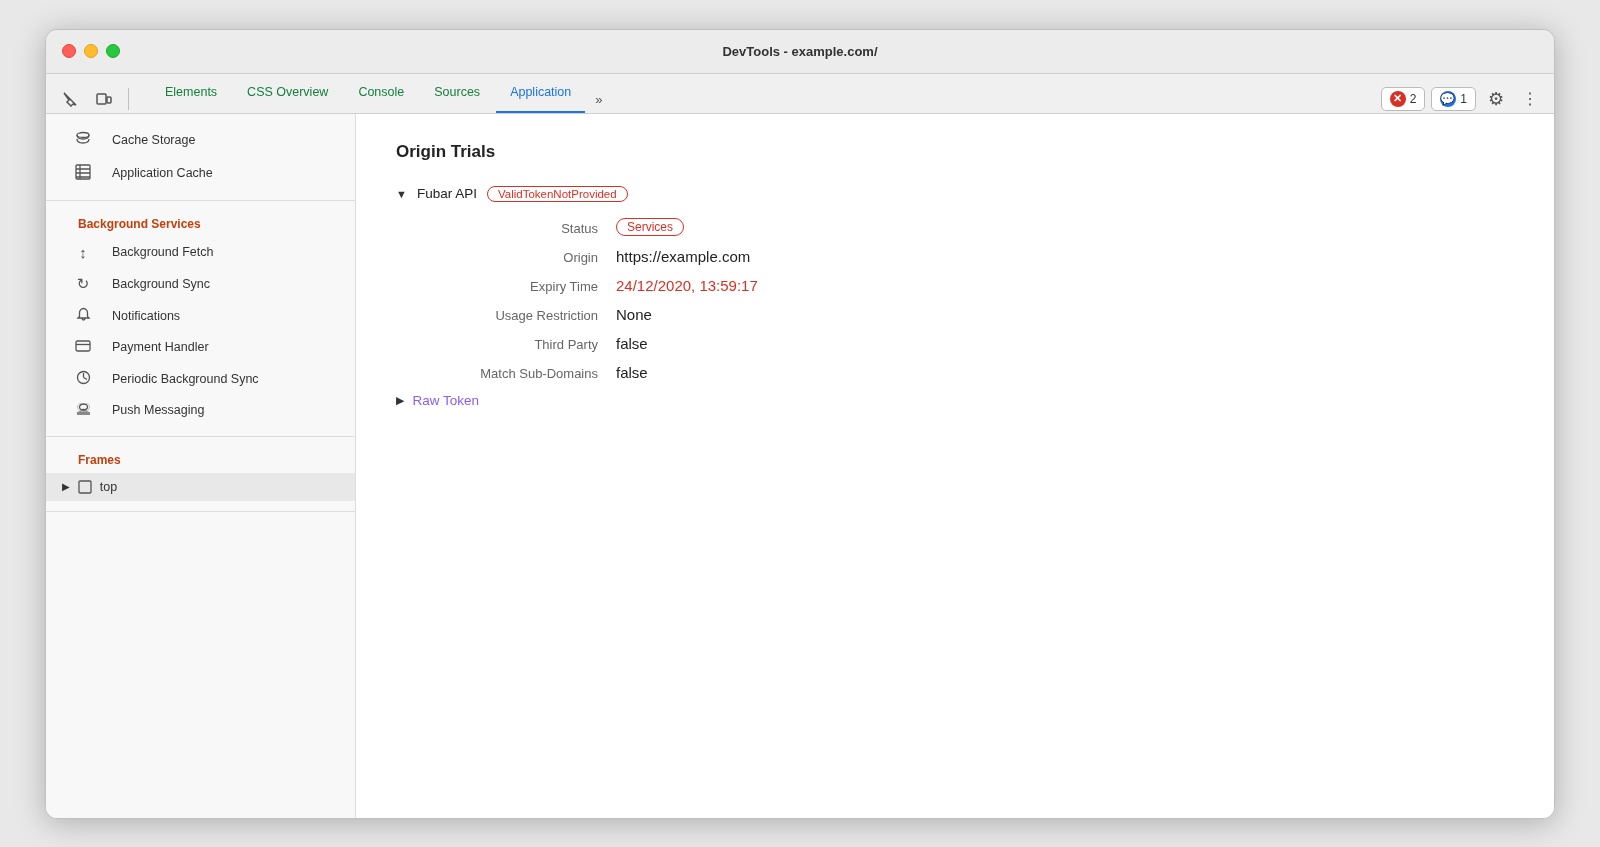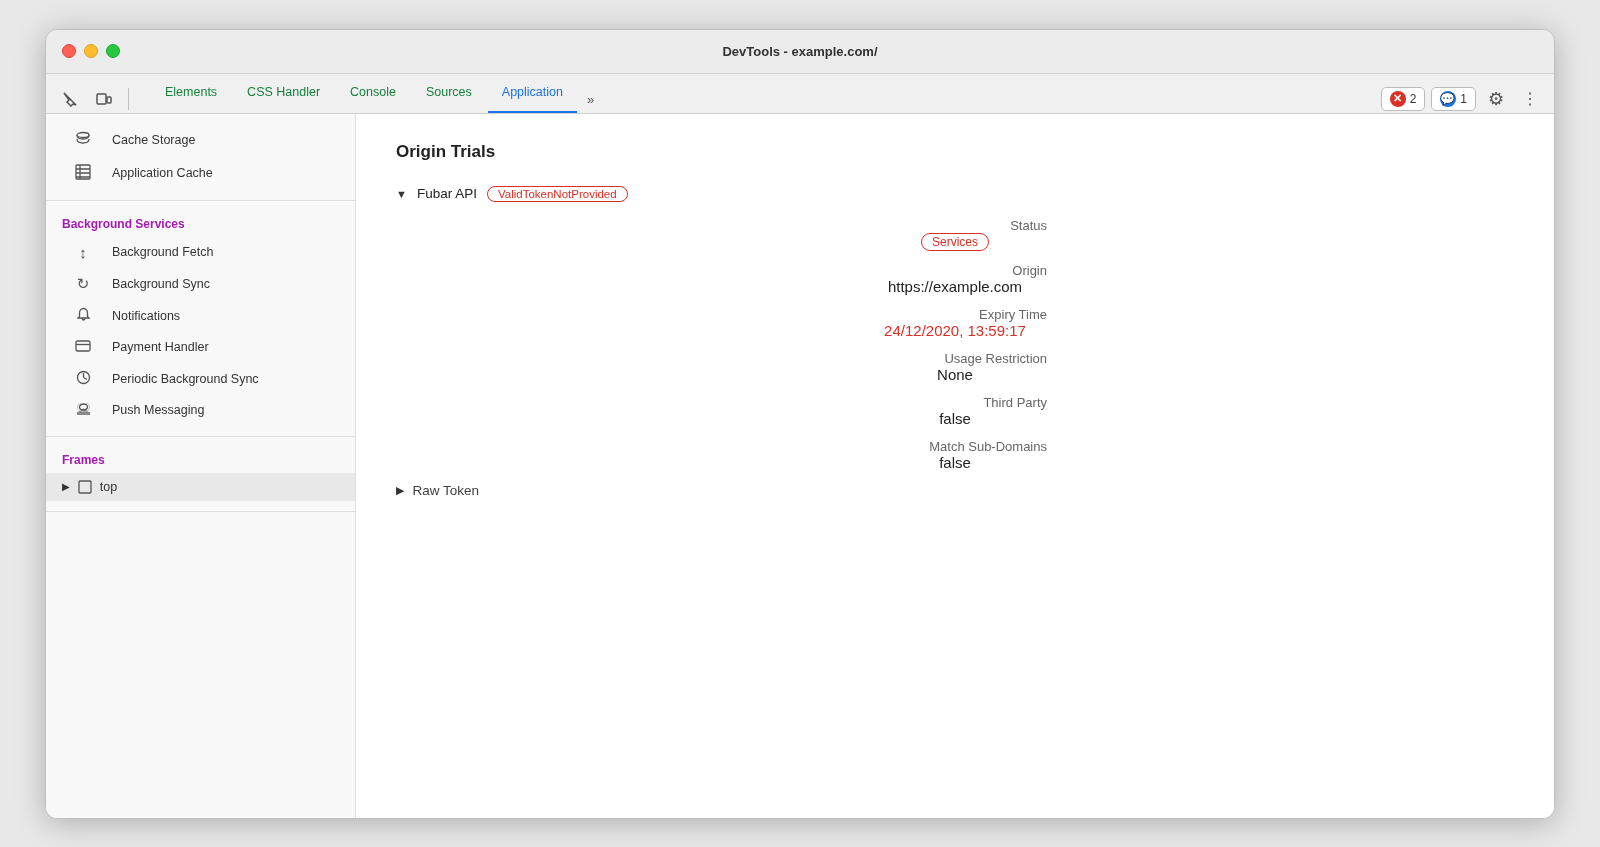--- a/index.html
+++ b/index.html
@@ -185,22 +185,22 @@
       flex-shrink: 0;
       padding-bottom: 16px;
     }
     .sidebar-section {
       border-bottom: 1px solid #ddd;
       padding: 10px 0;
     }
     .sidebar-section-title {
       font-size: 12px;
       font-weight: 600;
-      color: #a21caf;
-      padding: 6px 16px;
+      color: #c2410c;
+      padding: 6px 32px;
     }
     .sidebar-item {
       display: flex;
       align-items: center;
       gap: 20px;
       padding: 7px 16px 7px 28px;
       font-size: 12.5px;
       color: #333;
       cursor: pointer;
     }
@@ -258,23 +258,22 @@
     }
     .api-badge {
       font-size: 11.5px;
       color: #d93025;
       border: 1.5px solid #d93025;
       border-radius: 20px;
       padding: 1px 10px;
     }
     .detail-row {
       display: flex;
-      align-items: center;
+      align-items: flex-end;
       margin-bottom: 12px;
-      flex-direction: column;
     }
     .detail-label {
       font-size: 13px;
       color: #666;
       text-align: right;
       width: 220px;
       flex-shrink: 0;
       padding-right: 18px;
     }
     .detail-value {
@@ -298,21 +297,21 @@
       align-items: center;
       gap: 8px;
       margin-top: 8px;
     }
     .raw-token-chevron {
       font-size: 11px;
       color: #333;
     }
     .raw-token-label {
       font-size: 13.5px;
-      color: #404040;
+      color: #8b5cf6;
     }
 
     
     ::-webkit-scrollbar { width: 6px; }
     ::-webkit-scrollbar-track { background: transparent; }
     ::-webkit-scrollbar-thumb { background: #ccc; border-radius: 3px; }
   </style>
 </head>
 <body>
 
@@ -340,21 +339,21 @@
           <rect x="11" y="6" width="4" height="6" rx="1" stroke="#555" stroke-width="1.5"></rect>
         </svg>
       </div>
       <div class="separator-v"></div>
     </div>
 
     <div class="tab">
       <span>Elements</span>
     </div>
     <div class="tab">
-      <span>CSS Handler</span>
+      <span>CSS Overview</span>
     </div>
     <div class="tab">
       <span>Console</span>
     </div>
     <div class="tab">
       <span>Sources</span>
     </div>
     <div class="tab active">
       <span>Application</span>
     </div>

